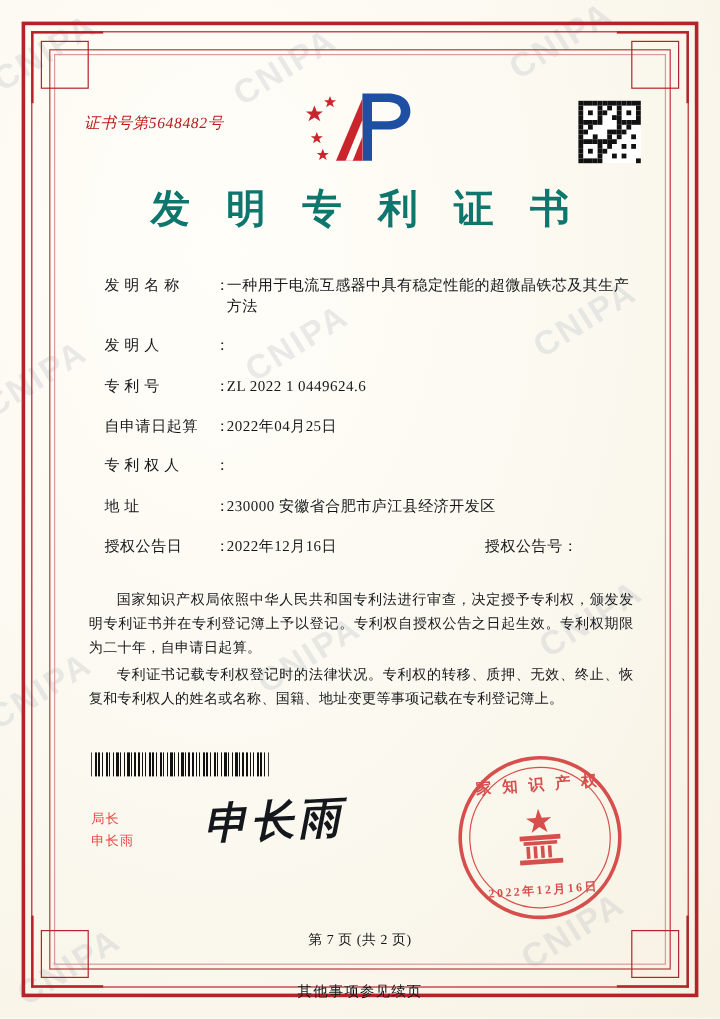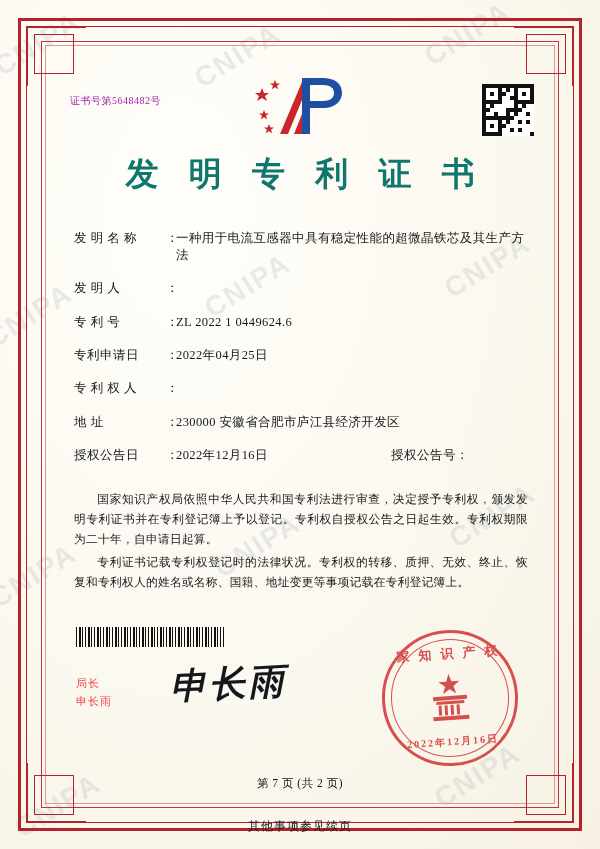--- a/index.html
+++ b/index.html
@@ -107,23 +107,24 @@
     left: 60px;
     top: 60px;
     right: 60px;
     bottom: 50px;
   }
 
   .cert-no {
     position: absolute;
     left: 10px;
     top: 34px;
-    font-size: 10px;
-    color: #a21caf;
+    font-size: 13px;
+    color: #b91c1c;
     letter-spacing: 0.5px;
+    font-style: italic;
   }
 
   
   .qr {
     position: absolute;
     right: 6px;
     top: 24px;
     width: 52px;
     height: 52px;
     background-color: #fff;
@@ -173,20 +174,21 @@
   .field-row {
     display: flex;
     align-items: baseline;
     margin-bottom: 16.5px;
     line-height: 1.35;
   }
   .field-label {
     width: 92px;
     flex: none;
     letter-spacing: 0.5px;
+    margin-left: 13px;
   }
   .field-colon {
     width: 10px;
     flex: none;
   }
   .field-value {
     flex: 1;
     letter-spacing: 0.4px;
   }
   .field-row.split .field-value {
@@ -560,21 +562,21 @@
       <div class="field-row">
         <span class="field-label">发 明 人</span>
         <span class="field-colon">：</span>
       </div>
       <div class="field-row">
         <span class="field-label">专 利 号</span>
         <span class="field-colon">：</span>
         <span class="field-value">ZL 2022 1 0449624.6</span>
       </div>
       <div class="field-row">
-        <span class="field-label">专利申请日</span>
+        <span class="field-label">自申请日起算</span>
         <span class="field-colon">：</span>
         <span class="field-value">2022年04月25日</span>
       </div>
       <div class="field-row">
         <span class="field-label">专 利 权 人</span>
         <span class="field-colon">：</span>
       </div>
       <div class="field-row">
         <span class="field-label">地 址</span>
         <span class="field-colon">：</span>

